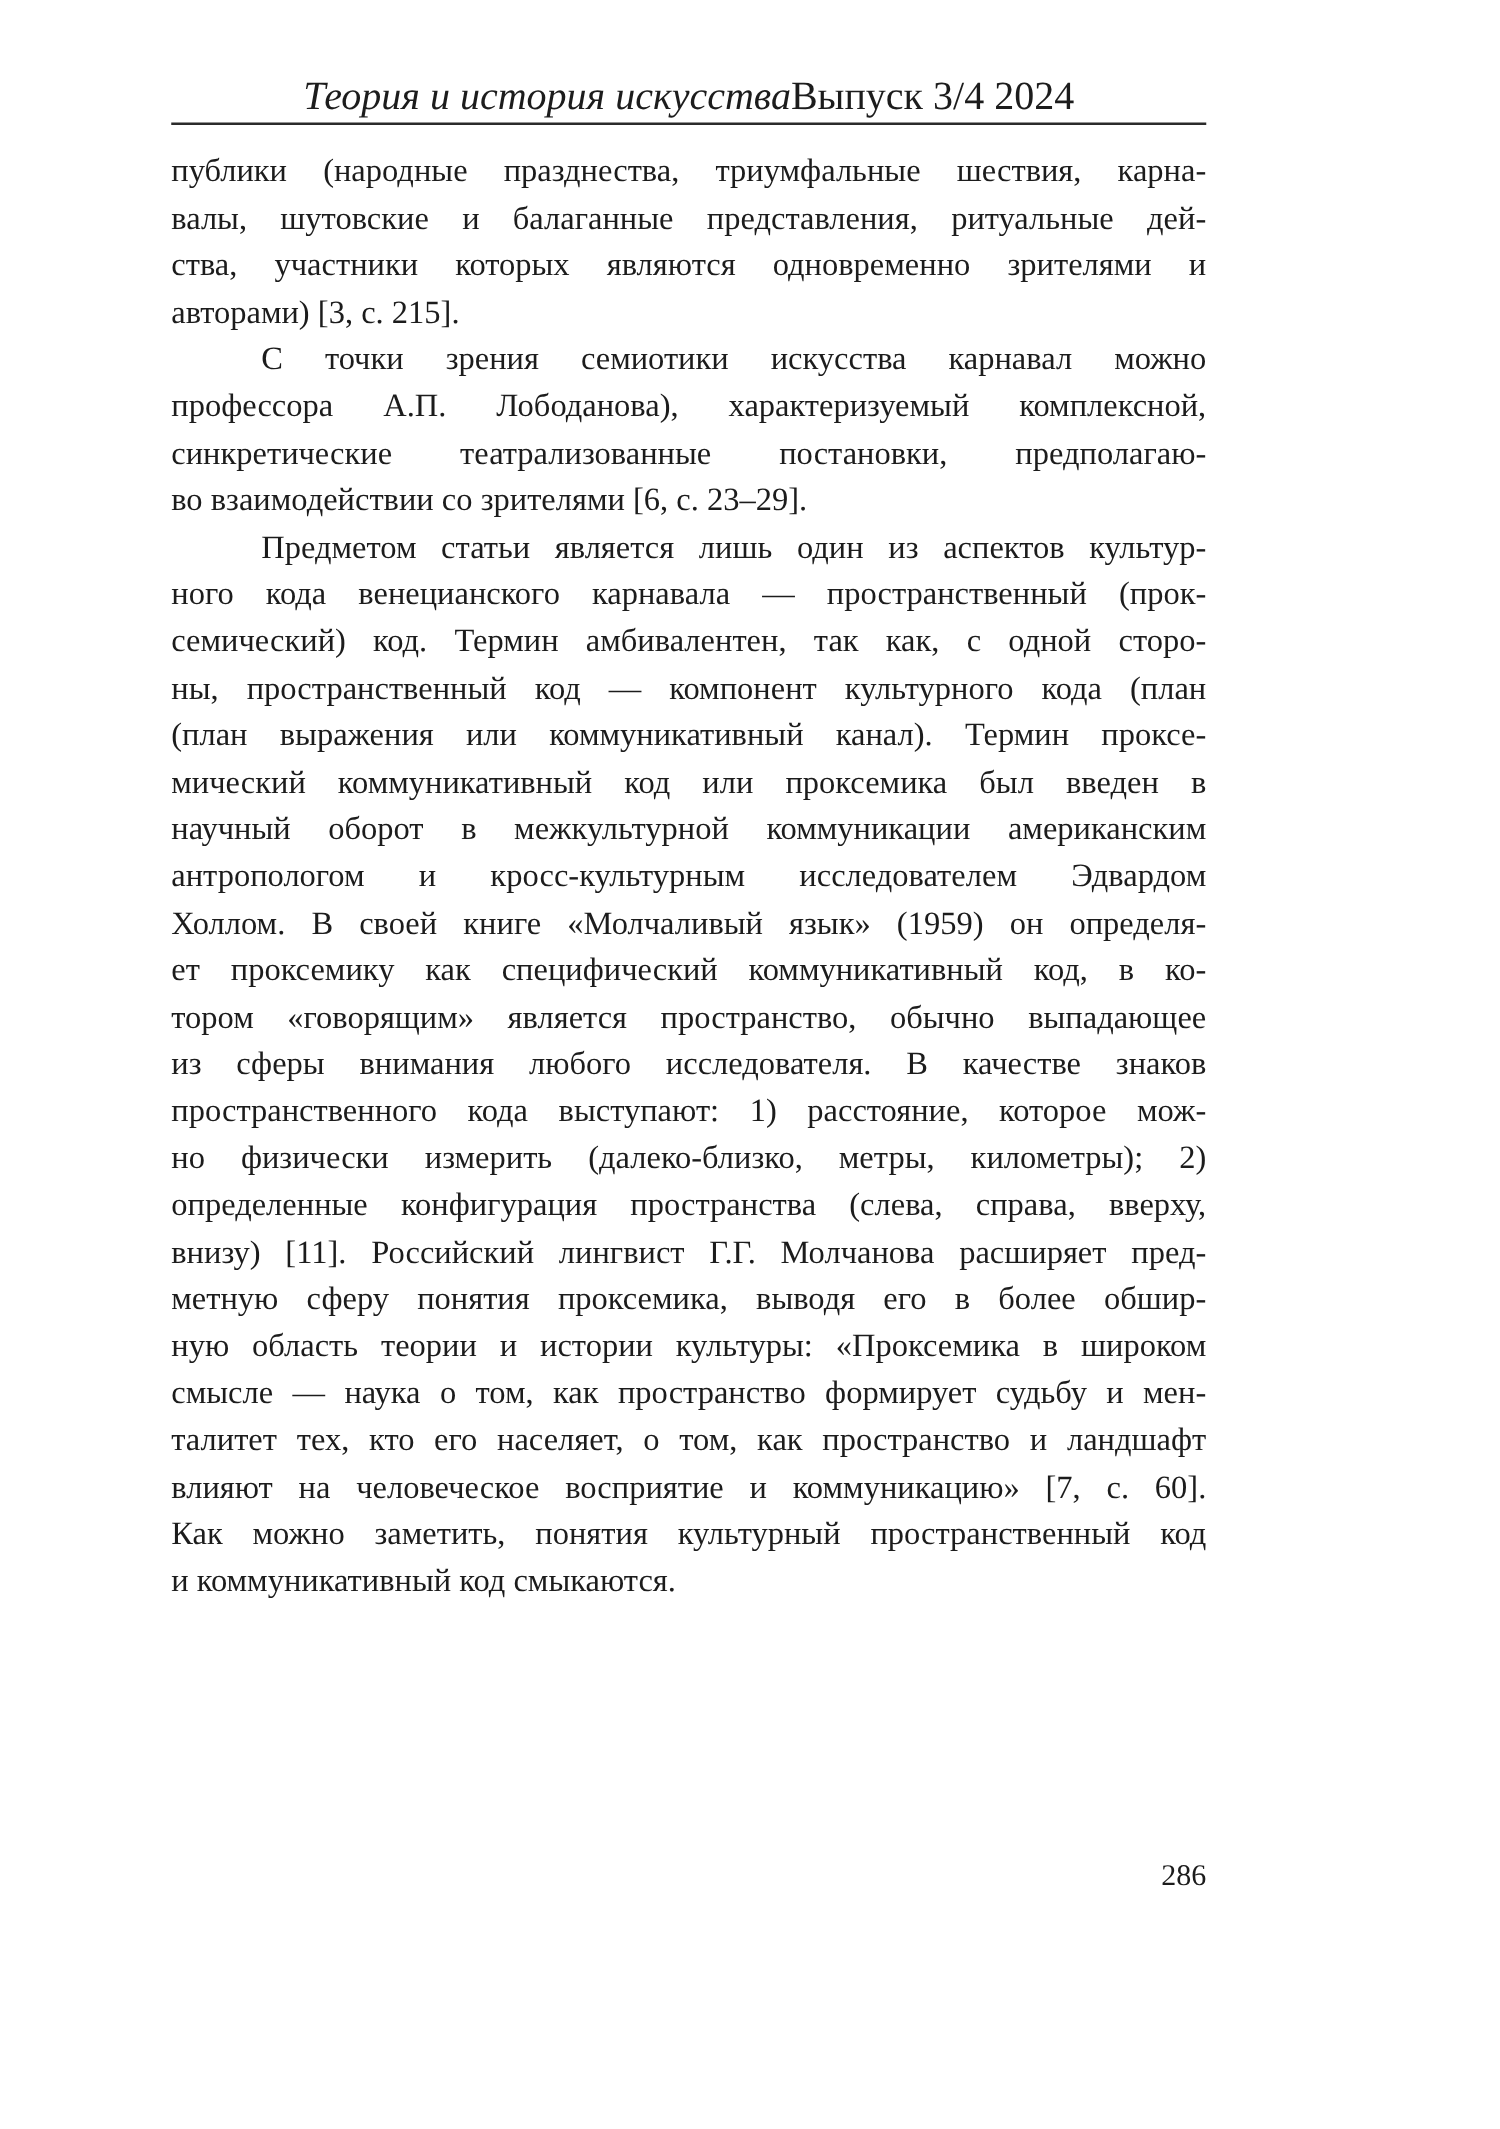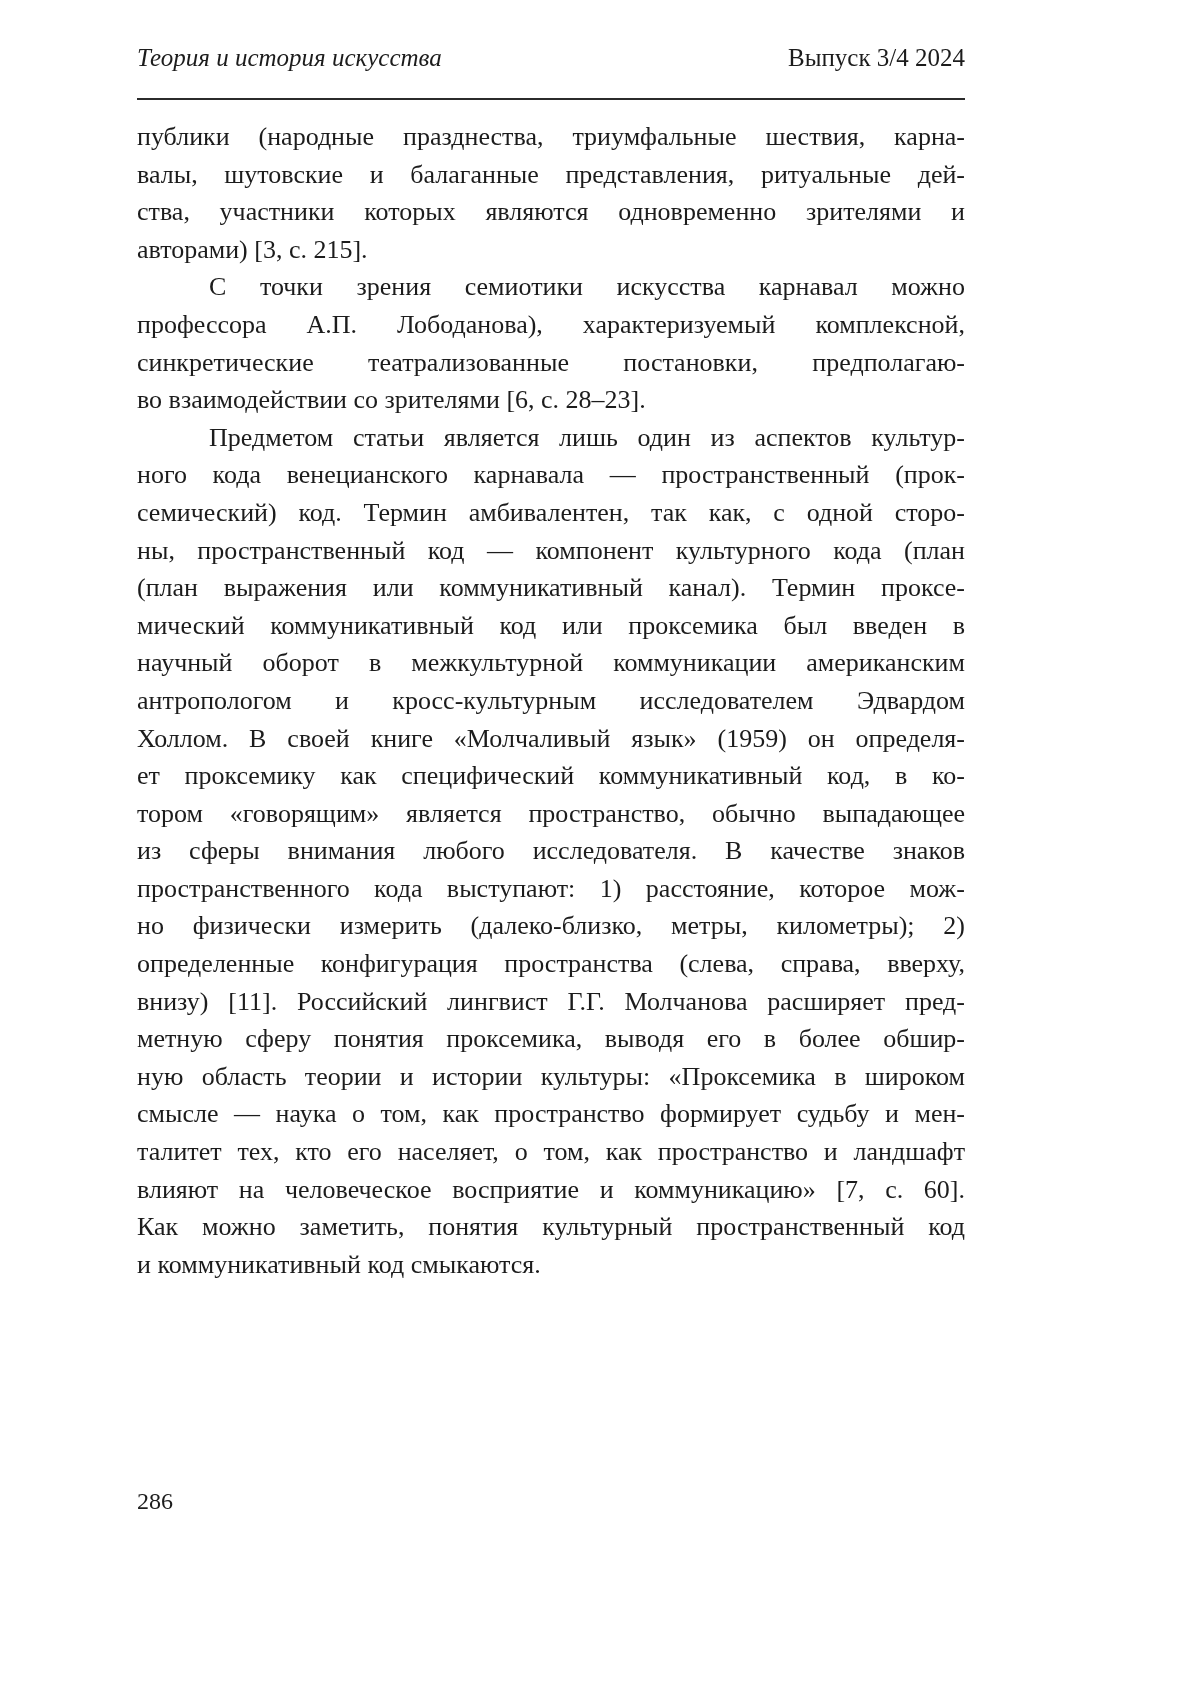--- a/index.html
+++ b/index.html
@@ -8,27 +8,27 @@
     position: relative;
     width: 1200px;
     height: 1703px;
     background: #ffffff;
     color: #1c1c1c;
     font-family: "Liberation Serif", "DejaVu Serif", serif;
     overflow: hidden;
   }
   .header {
     position: absolute;
-    top: 44px;
+    top: 58px;
     left: 137px;
     width: 828px;
     display: flex;
-    justify-content: space-between;
+    justify-content: center;
     align-items: baseline;
-    font-size: 25px;
+    font-size: 32px;
   }
   .header-left { font-style: italic; }
   .header-right { font-style: normal; }
   .rule {
     position: absolute;
     top: 98px;
     left: 137px;
     width: 828px;
     border-top: 2px solid #2b2b2b;
   }
@@ -45,21 +45,21 @@
     text-align: justify;
     text-align-last: justify;
   }
   .line.last { text-align-last: left; }
   .line.indent { text-indent: 72px; }
   .footer {
     position: absolute;
     top: 1488px;
     left: 137px;
     width: 828px;
-    text-align: left;
+    text-align: right;
     font-size: 24px;
   }
 </style>
 </head>
 <body>
 
 <div class="page">
   <div class="header">
     <span class="header-left">Теория и история искусства</span>
     <span class="header-right">Выпуск 3/4 2024</span>
@@ -69,21 +69,21 @@
       <div class="paragraph">
         <div class="line">публики (народные празднества, триумфальные шествия, карна-</div>
         <div class="line">валы, шутовские и балаганные представления, ритуальные дей-</div>
         <div class="line">ства, участники которых являются одновременно зрителями и</div>
         <div class="line last">авторами) [3, с. 215].</div>
       </div>
       <div class="paragraph">
         <div class="line indent">С точки зрения семиотики искусства карнавал можно</div>
         <div class="line">профессора А.П. Лободанова), характеризуемый комплексной,</div>
         <div class="line">синкретические театрализованные постановки, предполагаю-</div>
-        <div class="line last">во взаимодействии со зрителями [6, с. 28–23].</div>
+        <div class="line last">во взаимодействии со зрителями [6, с. 23–29].</div>
       </div>
       <div class="paragraph">
         <div class="line indent">Предметом статьи является лишь один из аспектов культур-</div>
         <div class="line">ного кода венецианского карнавала — пространственный (прок-</div>
         <div class="line">семический) код. Термин амбивалентен, так как, с одной сторо-</div>
         <div class="line">ны, пространственный код — компонент культурного кода (план</div>
         <div class="line">(план выражения или коммуникативный канал). Термин проксе-</div>
         <div class="line">мический коммуникативный код или проксемика был введен в</div>
         <div class="line">научный оборот в межкультурной коммуникации американским</div>
         <div class="line">антропологом и кросс-культурным исследователем Эдвардом</div>

